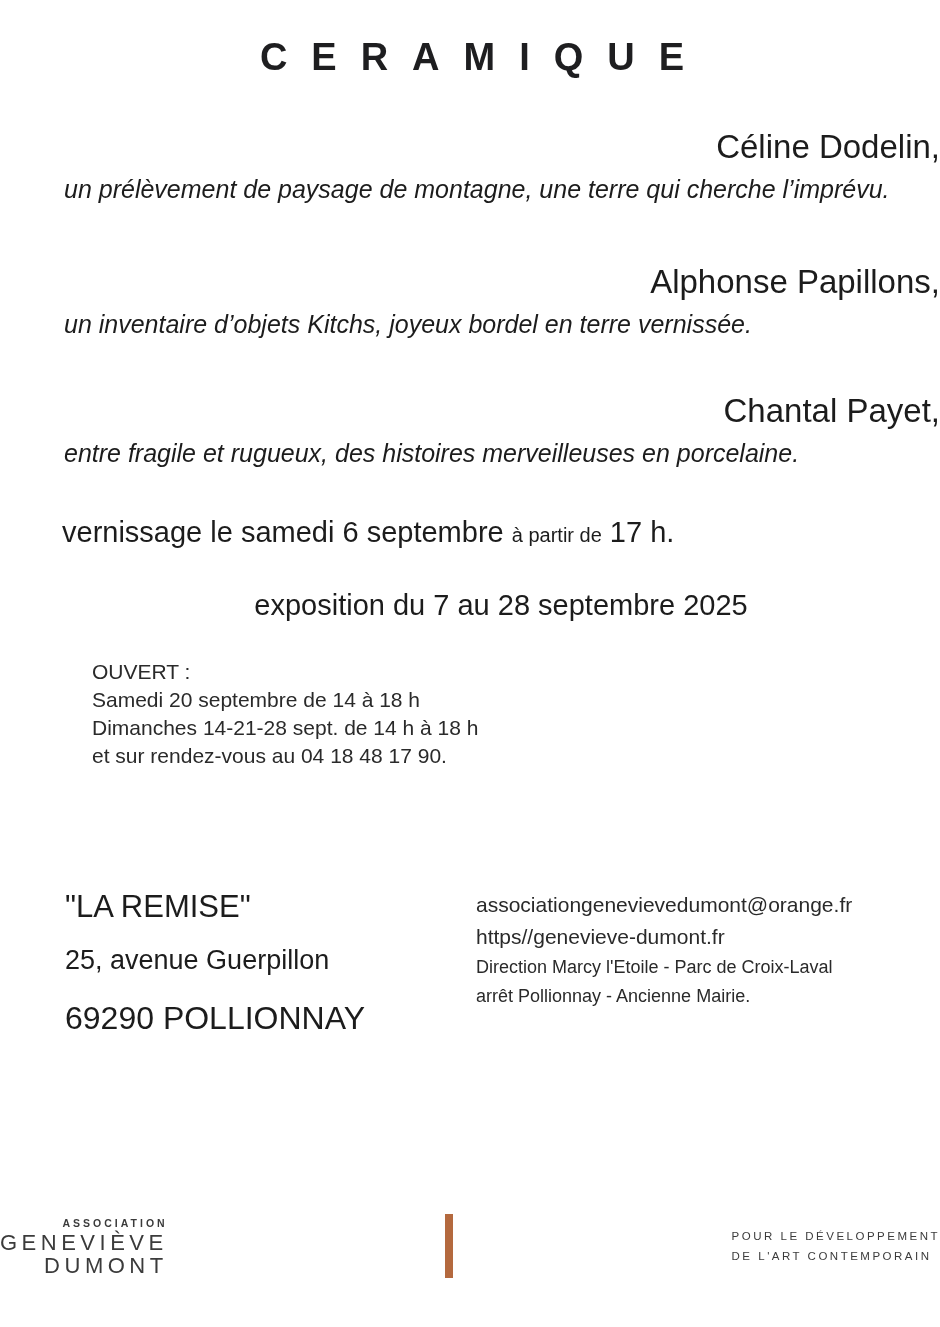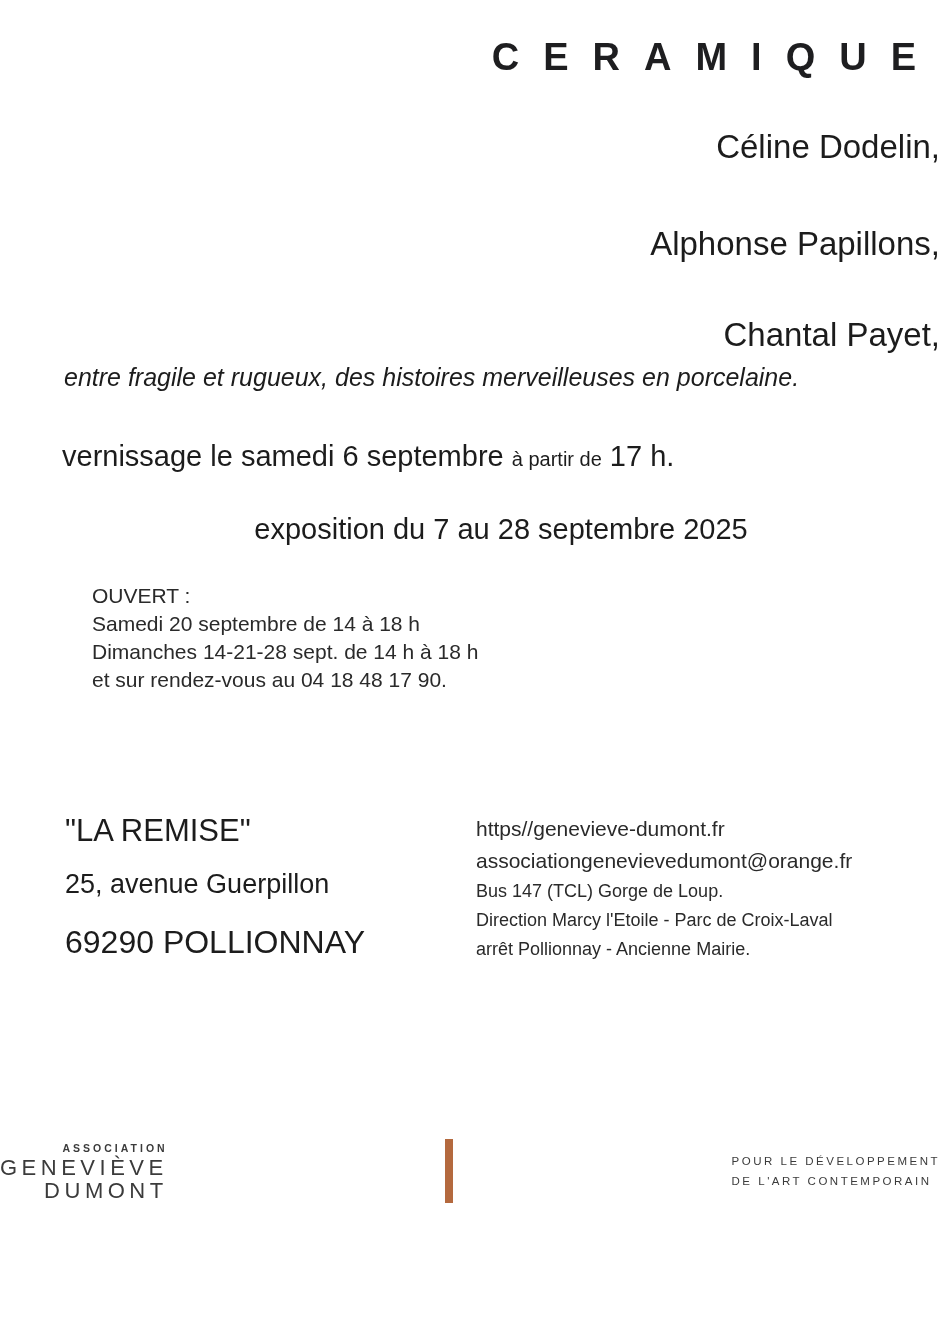--- a/index.html
+++ b/index.html
@@ -12,21 +12,21 @@
     color: #1c1c1c;
     font-family: "Liberation Sans", sans-serif;
     overflow: hidden;
   }
   .title {
     margin: 34px 0 0 0;
     font-size: 38px;
     font-weight: 700;
     letter-spacing: 24px;
     text-indent: 28px;
-    text-align: right;
+    text-align: center;
     line-height: 46px;
     color: #1e1e20;
   }
   .artist-name {
     margin: 0;
     font-size: 33px;
     font-weight: 400;
     text-align: right;
     line-height: 40px;
   }
@@ -113,24 +113,26 @@
 </style>
 </head>
 <body>
 
 <div class="page">
 
   <h1 class="title">CERAMIQUE</h1>
 
   <section>
     <h2 class="artist-name a1">Céline Dodelin,</h2>
+    <p class="artist-desc">un prélèvement de paysage de montagne, une terre qui cherche l’imprévu.</p>
   </section>
 
   <section>
     <h2 class="artist-name a2">Alphonse Papillons,</h2>
+    <p class="artist-desc">un inventaire d’objets Kitchs, joyeux bordel en terre vernissée.</p>
   </section>
 
   <section>
     <h2 class="artist-name a3">Chantal Payet,</h2>
     <p class="artist-desc">entre fragile et rugueux, des histoires merveilleuses en porcelaine.</p>
   </section>
 
   <p class="vernissage">
     <span>vernissage le samedi 6 septembre</span>
     <span class="small">à partir de</span>
@@ -146,23 +148,22 @@
     <p>et sur rendez-vous au 04 18 48 17 90.</p>
   </div>
 
   <div class="location-row">
     <div class="venue">
       <p class="venue-name">"LA REMISE"</p>
       <p class="venue-street">25, avenue Guerpillon</p>
       <p class="venue-city">69290 POLLIONNAY</p>
     </div>
     <div class="contact">
+      <p class="contact-lg">associationgenevievedumont@orange.fr</p>
       <p class="contact-lg">https//genevieve-dumont.fr</p>
-      <p class="contact-lg">associationgenevievedumont@orange.fr</p>
-      <p class="contact-sm">Bus 147 (TCL) Gorge de Loup.</p>
       <p class="contact-sm">Direction Marcy l'Etoile - Parc de Croix-Laval</p>
       <p class="contact-sm">arrêt Pollionnay - Ancienne Mairie.</p>
     </div>
   </div>
 
   <footer class="logo">
     <div class="logo-left">
       <p class="logo-assoc">ASSOCIATION</p>
       <p class="logo-name">GENEVIÈVE</p>
       <p class="logo-name">DUMONT</p>

